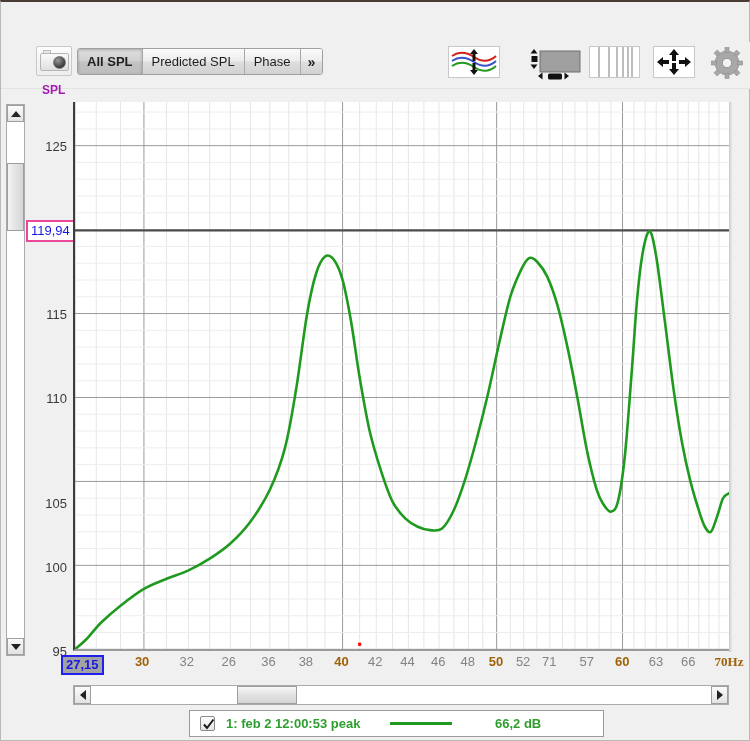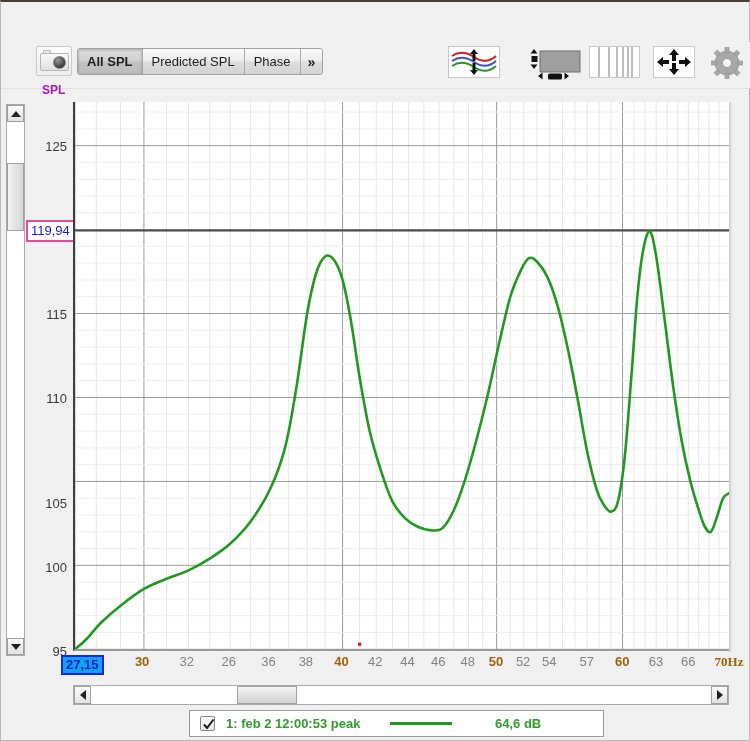--- a/index.html
+++ b/index.html
@@ -191,21 +191,21 @@
   #xaxis { position: absolute; left: 0; top: 652px; width: 750px; height: 26px; }
   .xlab {
     position: absolute; top: 0;
     font-size: 13px; color: #838383;
     transform: translateX(-50%);
     white-space: nowrap;
   }
   .xlab.major { color: #a16207; font-weight: bold; }
   #xcursor {
     position: absolute; top: 653px;
-    border: 2px solid #2020ee; background: #0ea5e9;
+    border: 2px solid #2020ee; background: #a3a3a3;
     color: #1818e0; font-size: 13px; font-weight: bold;
     padding: 0 3px 1px;
     white-space: nowrap;
     z-index: 4;
   }
 
   
   #hscroll {
     position: absolute; left: 72px; top: 683px; width: 656px; height: 20px;
     background: #ffffff; border: 1px solid #a8aaae;
@@ -446,21 +446,21 @@
       <div class="xlab" style="left: 227.83px;">26</div>
       <div class="xlab" style="left: 267.419px;">36</div>
       <div class="xlab" style="left: 304.868px;">38</div>
       <div class="xlab major" style="left: 340.395px;">40</div>
       <div class="xlab" style="left: 374.188px;">42</div>
       <div class="xlab" style="left: 406.409px;">44</div>
       <div class="xlab" style="left: 437.198px;">46</div>
       <div class="xlab" style="left: 466.676px;">48</div>
       <div class="xlab major" style="left: 494.95px;">50</div>
       <div class="xlab" style="left: 522.115px;">52</div>
-      <div class="xlab" style="left: 548.255px;">54</div>
+      <div class="xlab" style="left: 548.255px;">71</div>
       <div class="xlab" style="left: 585.704px;">57</div>
       <div class="xlab major" style="left: 621.231px;">60</div>
       <div class="xlab" style="left: 655.024px;">63</div>
       <div class="xlab" style="left: 687.245px;">66</div>
       <div class="xlab major" style="left: 728px; font-family: Liberation Serif, serif;">70Hz</div>
     </div>
   <div id="xcursor" style="left: 60px;">27,15</div>
 
   <div id="hscroll">
     <div class="harrow left">
@@ -473,16 +473,16 @@
   </div>
 
   <div id="legend">
     <div class="cbox">
       <svg width="13" height="13" viewBox="0 0 13 13">
           <path d="M2 6.5 L5 10 L11.5 1.5" stroke="#1b1b1b" stroke-width="2" fill="none"></path>
         </svg>
     </div>
     <div class="lname">1: feb 2 12:00:53 peak</div>
     <div class="lswatch"></div>
-    <div class="lval">64,6 dB</div>
+    <div class="lval">66,2 dB</div>
   </div>
 
 </div>
 
 </body></html>

